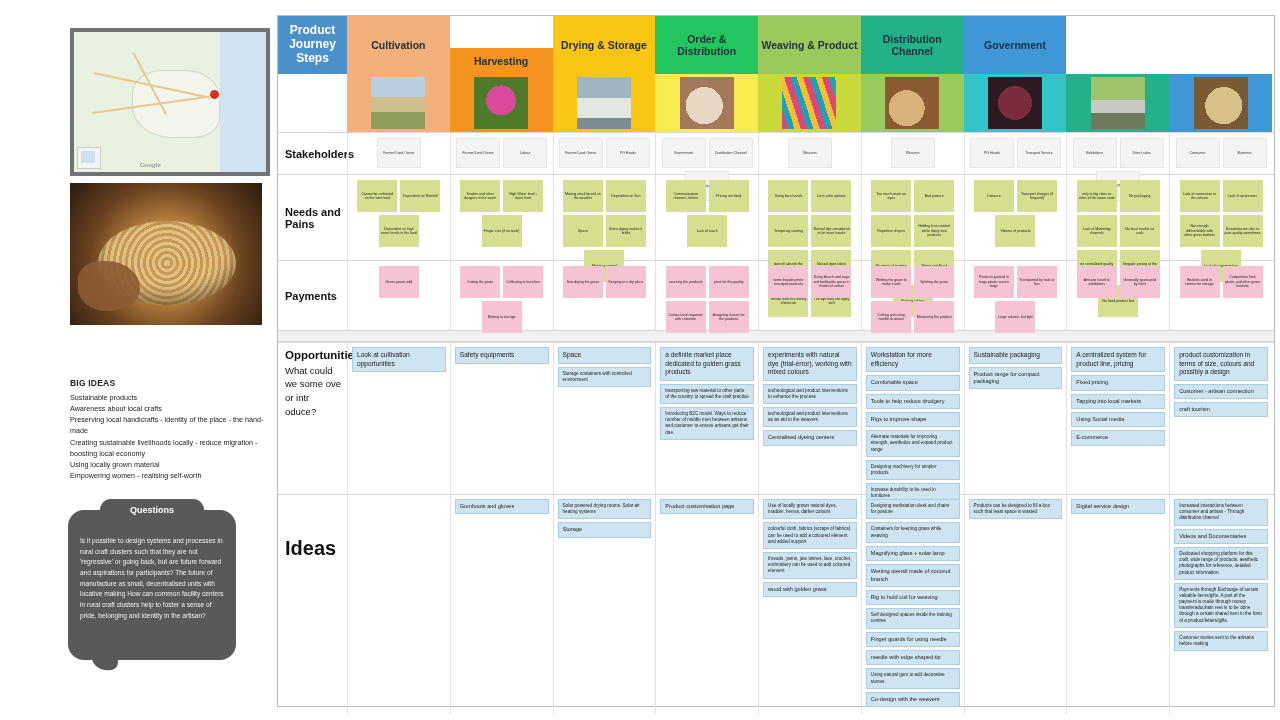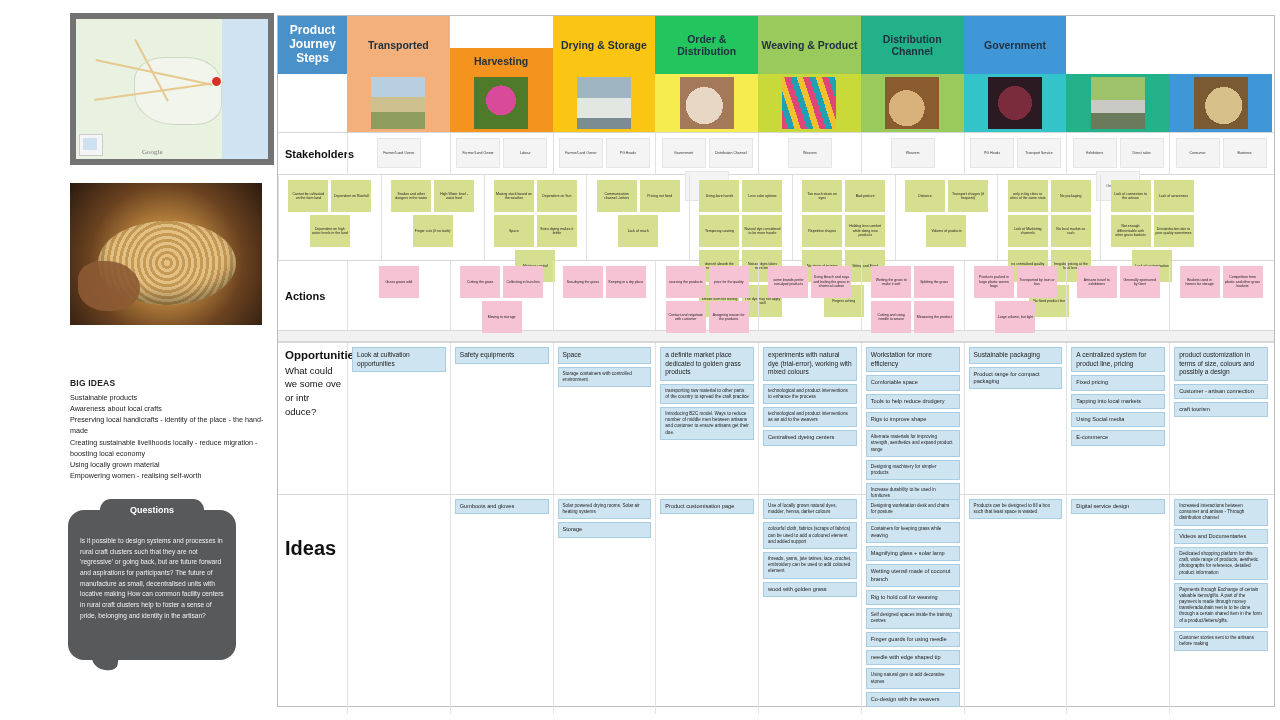--- a/index.html
+++ b/index.html
@@ -1,21 +1,21 @@
 <!DOCTYPE html>
 <html><head>
 <meta charset="utf-8">
 <style>
   html,body{margin:0;padding:0;background:#ffffff;}
   body{width:1280px;height:720px;overflow:hidden;font-family:"Liberation Sans",sans-serif;color:#222;}
   .page{position:relative;width:1280px;height:720px;}
 
   
   .left{position:absolute;left:0;top:0;width:277px;height:720px;background:#fff;}
-  .map{position:absolute;left:70px;top:13px;width:192px;height:140px;border:6px solid #737373;
+  .map{position:absolute;left:70px;top:28px;width:192px;height:140px;border:4px solid #737373;
        background:#fef9c3;overflow:hidden;}
   .map .water{position:absolute;right:0;top:0;width:46px;height:140px;background:#cfe3f2;}
   .map .land{position:absolute;left:0;top:0;width:150px;height:140px;background:#e9f1e1;}
   .map .region{position:absolute;left:58px;top:38px;width:86px;height:66px;background:#f2f5ec;
        border:1px solid #cfd8c4;border-radius:34% 40% 30% 46%;}
   .map .rd{position:absolute;background:#e7c98f;height:2px;transform-origin:0 0;}
   .map .pin{position:absolute;left:136px;top:58px;width:9px;height:9px;background:#d93025;border-radius:50%;
        box-shadow:0 0 0 1px #fff;}
   .map .gl{position:absolute;left:66px;bottom:3px;font-size:7px;color:#777;font-family:"Liberation Serif",serif;}
   .map .mini{position:absolute;left:3px;bottom:3px;width:22px;height:20px;background:#f5f5f5;border:1px solid #ccc;}
@@ -121,21 +121,21 @@
     <div class="qbubble">
       <div class="qtab">Questions</div>
       <div class="qtxt">Is it possible to design systems and processes in rural craft clusters such that they are not 'regressive' or going back, but are future forward and aspirations for participants? The future of manufacture as small, decentralised units with locative making How can common facility centers in rural craft clusters help to foster a sense of pride, belonging and identity in the artisan?</div>
       <div class="qtail"></div>
     </div>
   </div>
 
   <div class="board">
     <div class="hdr" id="hdr">
         <div class="hcell first" style="width: 69px; flex: 0 0 69px; background: rgb(74, 144, 201);">Product Journey Steps</div>
-        <div class="hcell" style="width: 102.778px; flex: 0 0 102.778px; background: rgb(243, 176, 122);">Transported</div>
+        <div class="hcell" style="width: 102.778px; flex: 0 0 102.778px; background: rgb(243, 176, 122);">Cultivation</div>
         <div class="hcell" style="width: 102.778px; flex: 0 0 102.778px; background: rgb(244, 148, 31); margin-top: 32px;">Harvesting</div>
         <div class="hcell" style="width: 102.778px; flex: 0 0 102.778px; background: rgb(251, 197, 19);">Drying &amp; Storage</div>
         <div class="hcell" style="width: 102.778px; flex: 0 0 102.778px; background: #22c55e;">Order &amp; Distribution</div>
         <div class="hcell" style="width: 102.778px; flex: 0 0 102.778px; background: rgb(154, 202, 92);">Weaving &amp; Product</div>
         <div class="hcell" style="width: 102.778px; flex: 0 0 102.778px; background: rgb(34, 177, 136);">Distribution Channel</div>
         <div class="hcell" style="width: 102.778px; flex: 0 0 102.778px; background: rgb(63, 151, 216);">Government</div>
       </div>
     <div class="strip" id="strip">
         <div class="scell" style="width: 69px; flex: 0 0 69px; background: rgb(255, 255, 255);"></div>
         <div class="scell" style="width: 102.778px; flex: 0 0 102.778px; background: rgb(243, 176, 122);">
@@ -201,20 +201,21 @@
               <div class="note stake">Direct sales</div>
               <div class="note stake">Online Platform</div>
             </div>
             <div class="cell" style="width: 102.778px; flex: 0 0 102.778px; justify-content: center;">
               <div class="note stake">Consumer</div>
               <div class="note stake">Business</div>
             </div>
           </div>
         </div>
         <div class="band" style="height: 86px;">
+          <div class="rowlabel">Needs and Pains</div>
           <div class="cells">
             <div class="cell" style="width: 102.778px; flex: 0 0 102.778px; justify-content: center;">
               <div class="note need">Cannot be cultivated on the farm land</div>
               <div class="note need">Dependent on Rainfall</div>
               <div class="note need">Dependent on high water levels in the land</div>
             </div>
             <div class="cell" style="width: 102.778px; flex: 0 0 102.778px; justify-content: center;">
               <div class="note need">Snakes and other dangers in the water</div>
               <div class="note need">High Water level - waist level</div>
               <div class="note need">Finger cuts (if no tools)</div>
@@ -267,21 +268,21 @@
             <div class="cell" style="width: 102.778px; flex: 0 0 102.778px; justify-content: center;">
               <div class="note need">Lack of connection to the artisan</div>
               <div class="note need">Lack of awareness</div>
               <div class="note need">Not enough differentiable with other grass baskets</div>
               <div class="note need">Dissatisfaction due to poor quality sometimes</div>
               <div class="note need">Lack of customisation</div>
             </div>
           </div>
         </div>
         <div class="band" style="height: 70px;">
-          <div class="rowlabel">Actions</div>
+          <div class="rowlabel">Payments</div>
           <div class="cells">
             <div class="cell" style="width: 102.778px; flex: 0 0 102.778px; justify-content: center;">
               <div class="note act">Grass grows wild</div>
             </div>
             <div class="cell" style="width: 102.778px; flex: 0 0 102.778px; justify-content: center;">
               <div class="note act">Cutting the grass</div>
               <div class="note act">Collecting in bunches</div>
               <div class="note act">Moving to storage</div>
             </div>
             <div class="cell" style="width: 102.778px; flex: 0 0 102.778px; justify-content: center;">

